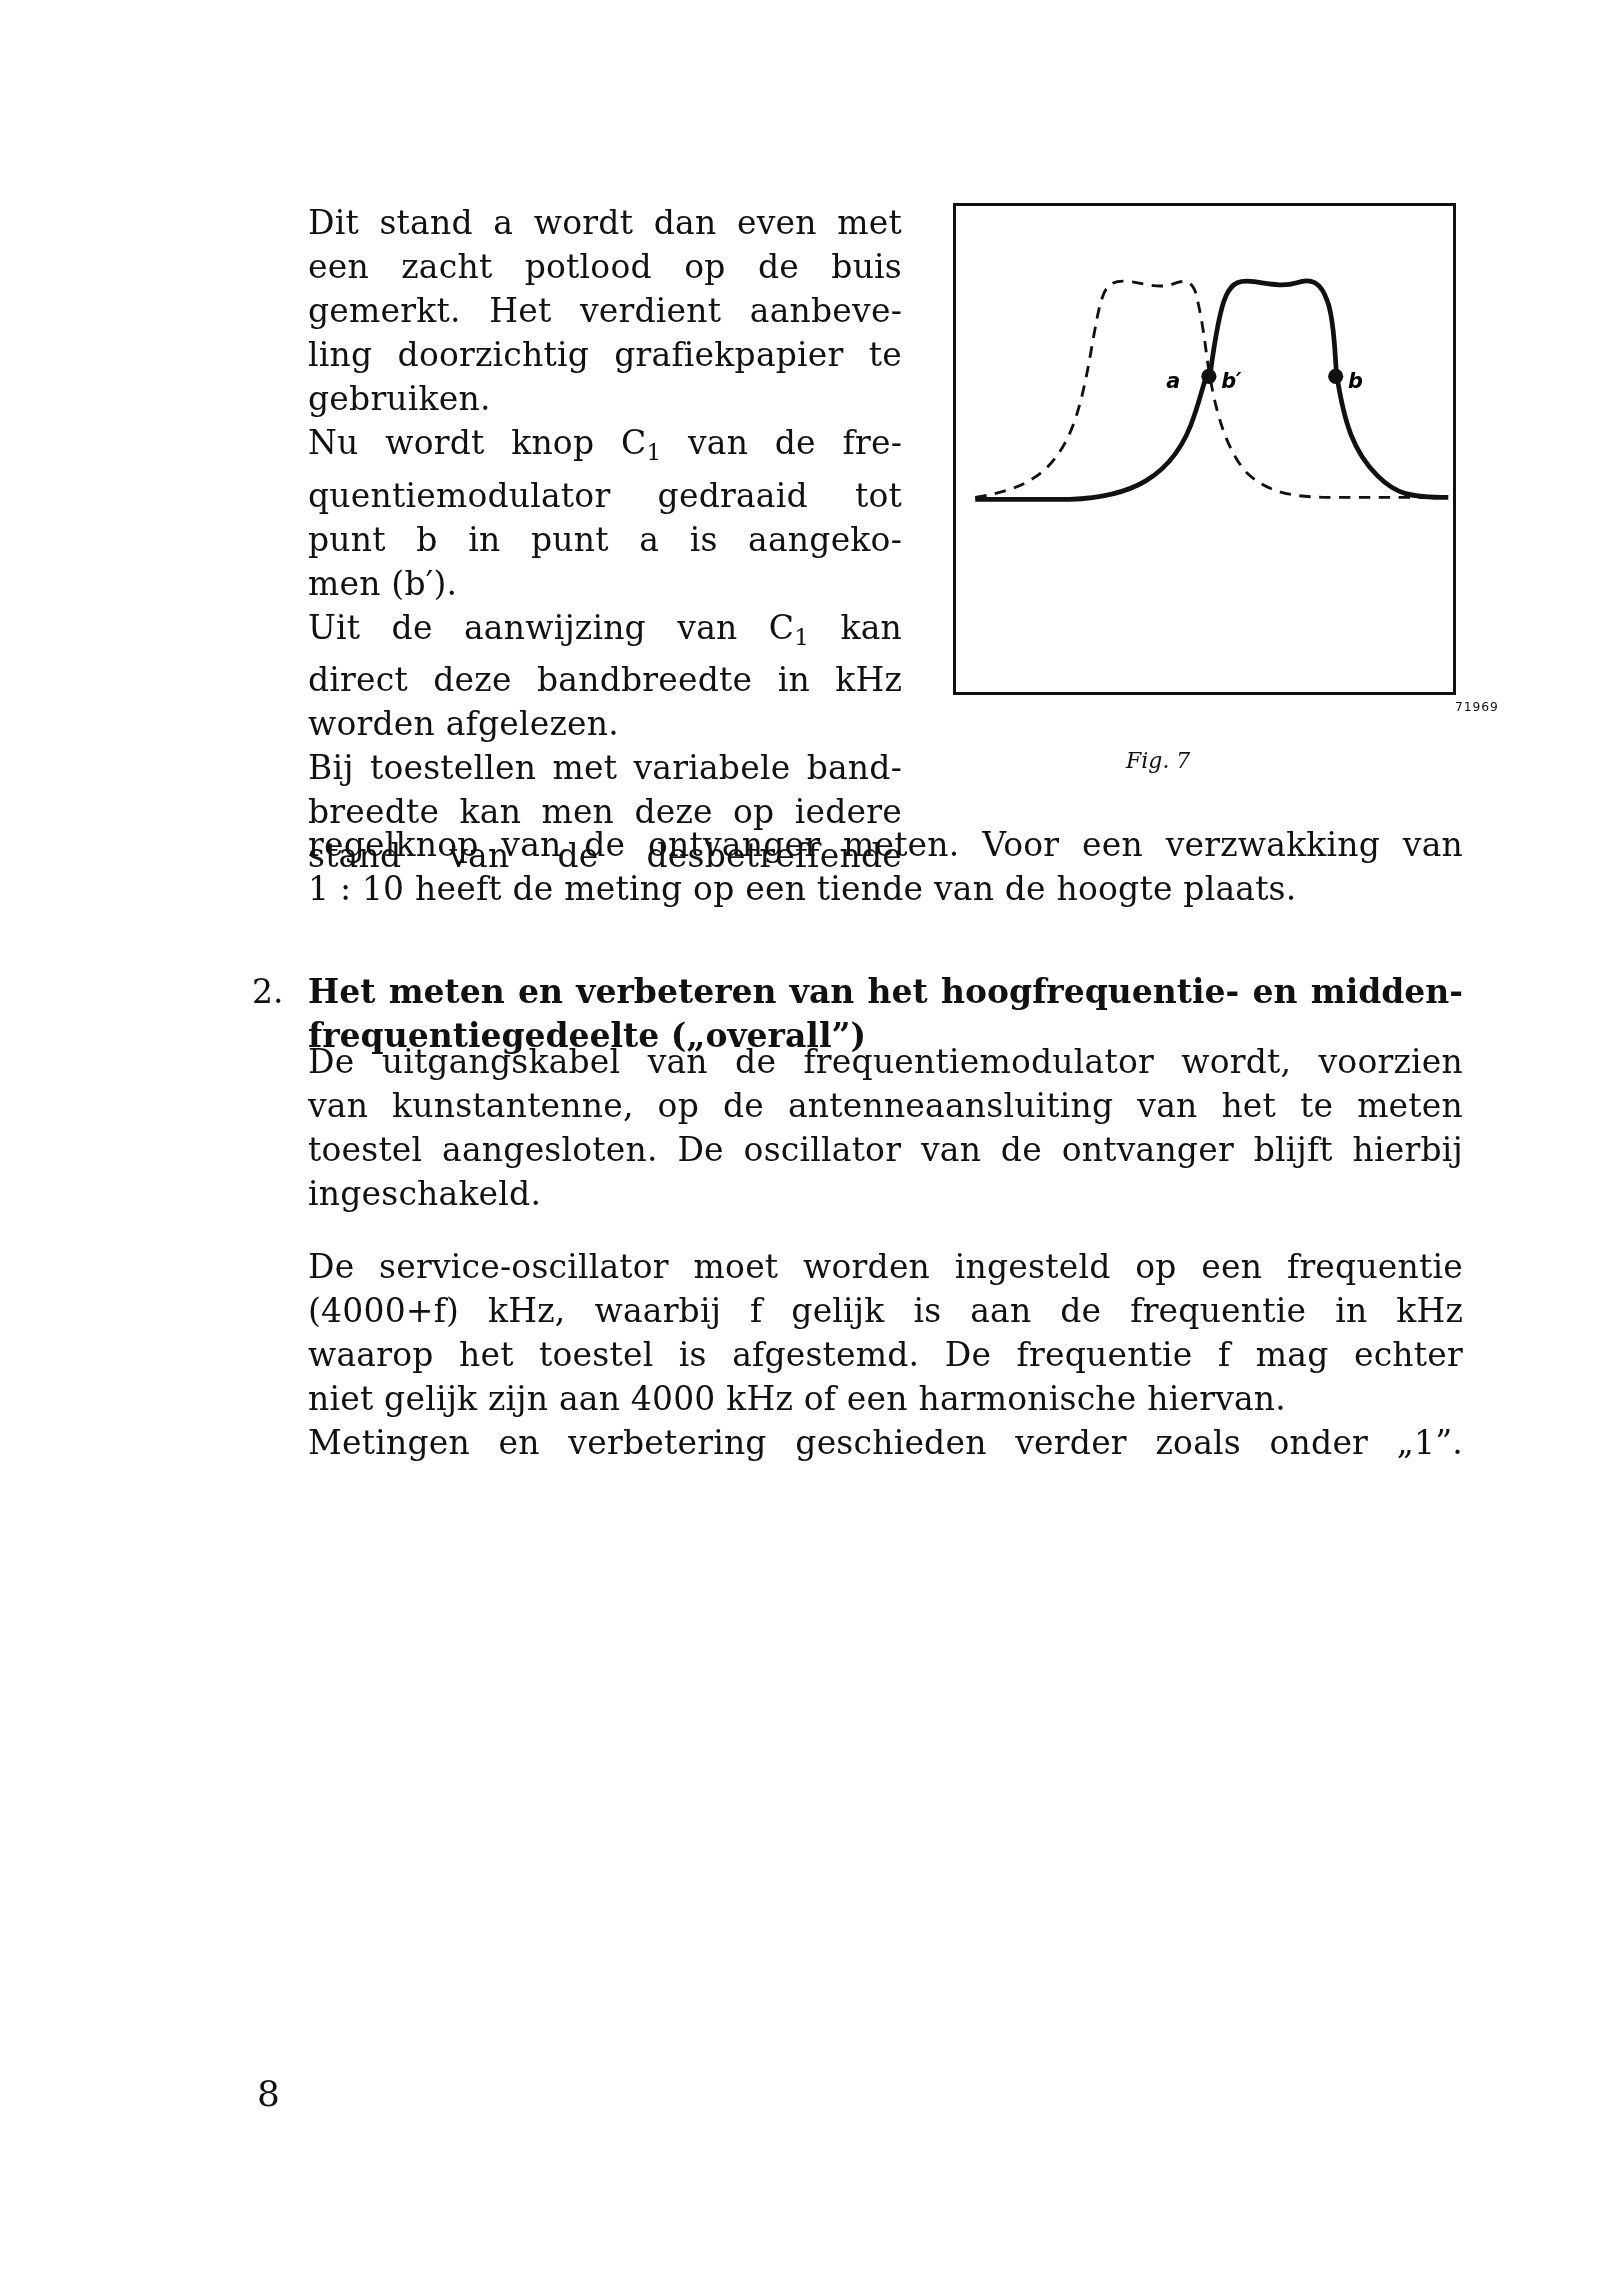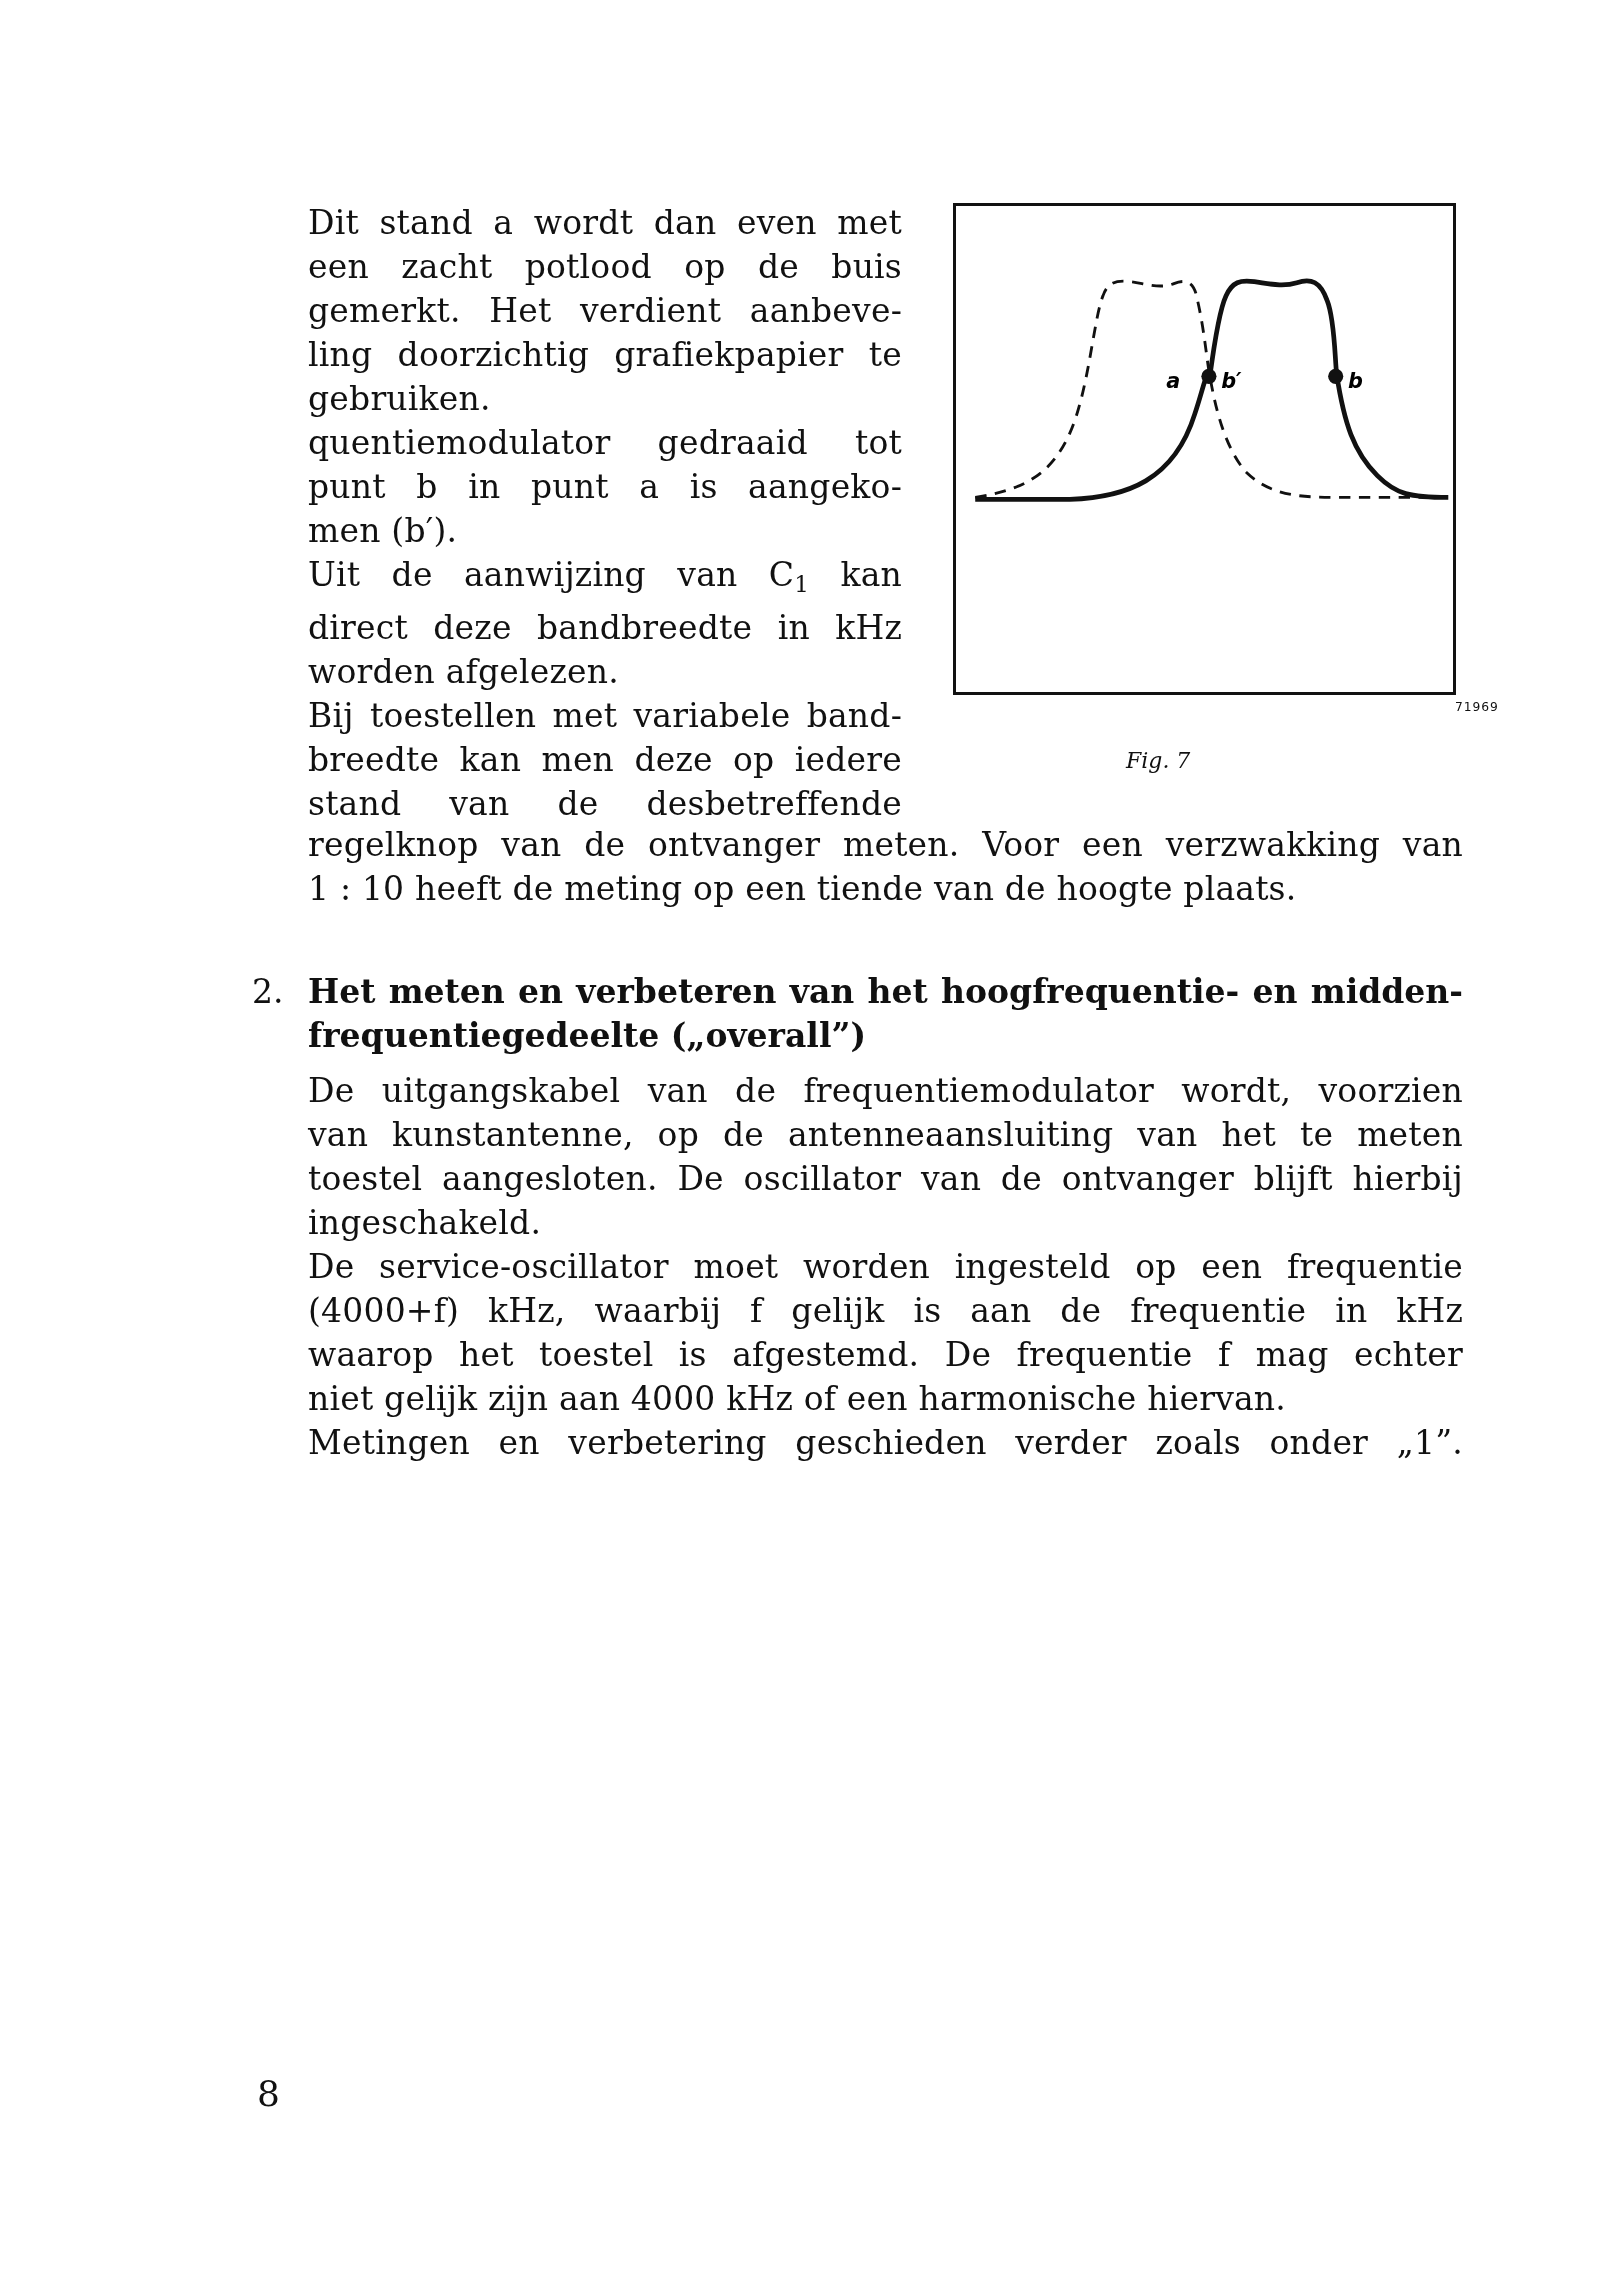--- a/index.html
+++ b/index.html
@@ -27,20 +27,21 @@
 </head>
 <body>
 
 <div class="txt col">
   <span class="line">Dit stand a wordt dan even met</span>
   <span class="line">een zacht potlood op de buis</span>
   <span class="line">gemerkt. Het verdient aanbeve-</span>
   <span class="line">ling doorzichtig grafiekpapier te</span>
   <span class="line last">gebruiken.</span>
 
+  <span class="line"><span>Nu wordt knop C</span><sub>1</sub><span> van de fre-</span></span>
   <span class="line">quentiemodulator gedraaid tot</span>
   <span class="line">punt b in punt a is aangeko-</span>
   <span class="line last">men (b′).</span>
 
   <span class="line"><span>Uit de aanwijzing van C</span><sub>1</sub><span> kan</span></span>
   <span class="line">direct deze bandbreedte in kHz</span>
   <span class="line last">worden afgelezen.</span>
 
   <span class="line">Bij toestellen met variabele band-</span>
   <span class="line">breedte kan men deze op iedere</span>
@@ -68,21 +69,21 @@
 </div>
 <div class="fig-id">71969</div>
 <div class="fig-caption">Fig. 7</div>
 
 <div class="num">2.</div>
 <div class="heading" style="left:308px; width:1155px;">
   <span class="line" style="text-align:justify;text-align-last:justify;">Het meten en verbeteren van het hoogfrequentie- en midden-</span>
   <span class="line">frequentiegedeelte („overall”)</span>
 </div>
 
-<div class="txt full" style="top:1069px;">
+<div class="txt full" style="top:1040px;">
   <span class="line">De uitgangskabel van de frequentiemodulator wordt, voorzien</span>
   <span class="line">van kunstantenne, op de antenneaansluiting van het te meten</span>
   <span class="line">toestel aangesloten. De oscillator van de ontvanger blijft hierbij</span>
   <span class="line last">ingeschakeld.</span>
 </div>
 <div class="txt full" style="top:1245px;">
   <span class="line">De service-oscillator moet worden ingesteld op een frequentie</span>
   <span class="line">(4000+f) kHz, waarbij f gelijk is aan de frequentie in kHz</span>
   <span class="line">waarop het toestel is afgestemd. De frequentie f mag echter</span>
   <span class="line last">niet gelijk zijn aan 4000 kHz of een harmonische hiervan.</span>

